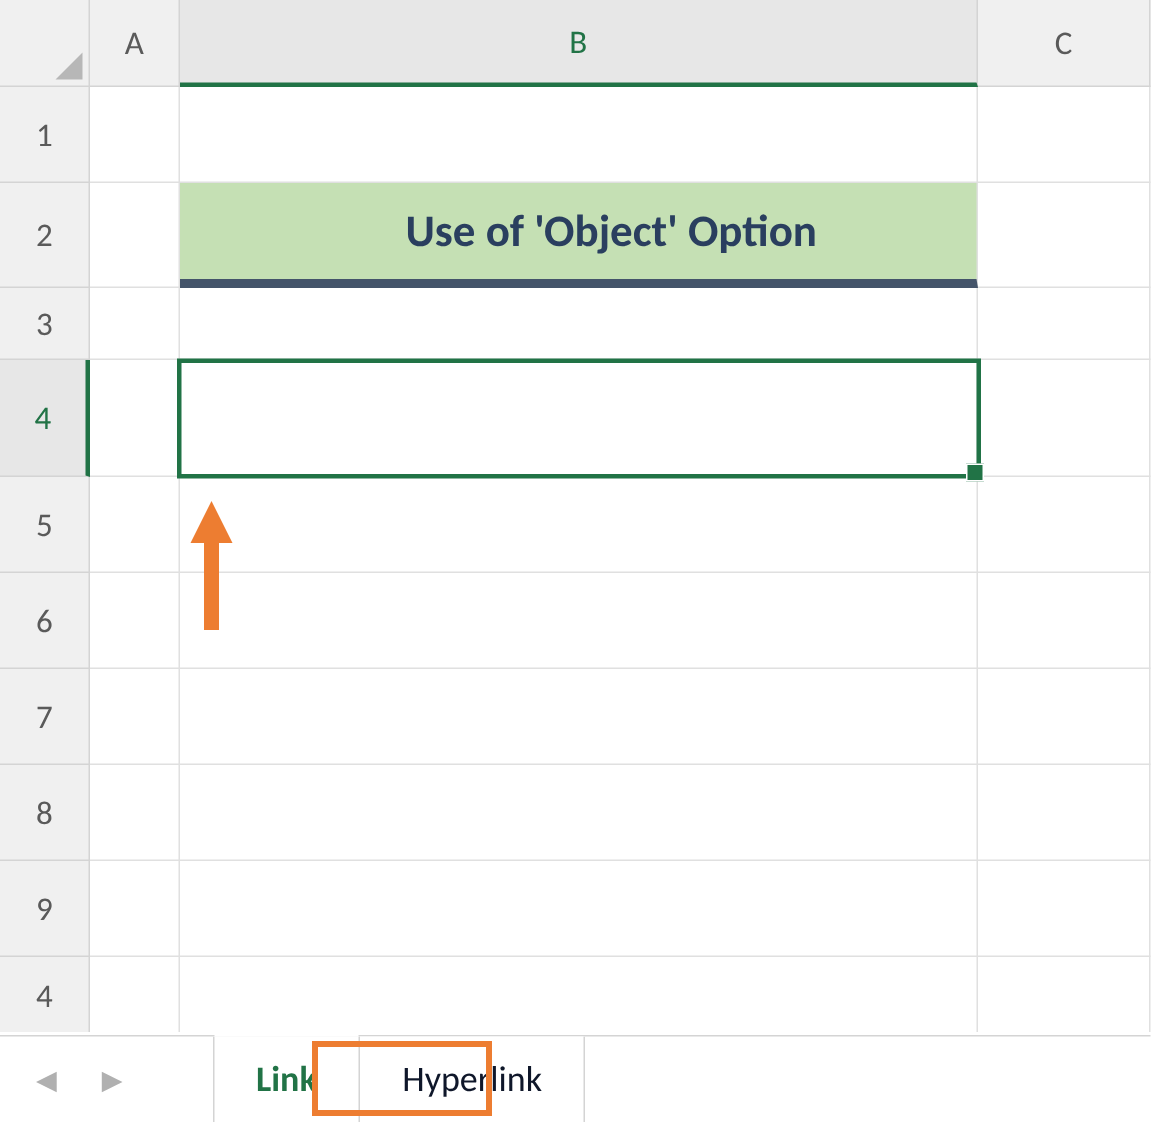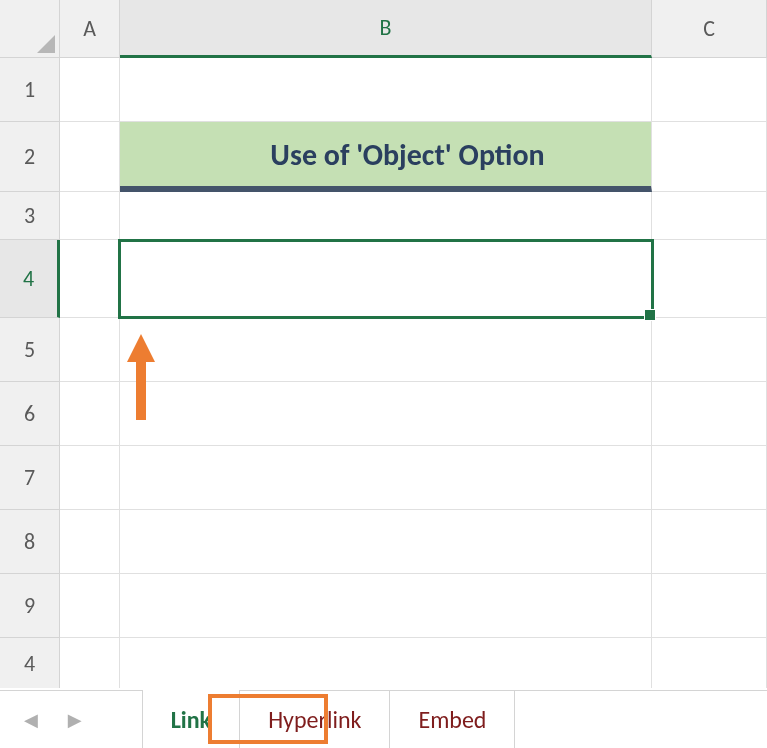--- a/index.html
+++ b/index.html
@@ -232,21 +232,21 @@
       display: flex;
       align-items: stretch;
       height: 100%;
       padding-left: 36px;
     }
     .tab {
       padding: 0 28px;
       display: flex;
       align-items: center;
       font-size: 24px;
-      color: #7f1d1d;
+      color: #0f172a;
       border-right: 1px solid #d4d4d4;
       cursor: pointer;
       position: relative;
       background: #fff;
     }
     .tab:first-child { border-left: 1px solid #d4d4d4; }
     .tab.active {
       color: #217346;
       font-weight: bold;
       border-bottom: none;
@@ -366,17 +366,16 @@
 </div>
 
 <div class="tab-bar">
   <div class="nav-arrows">
     <span class="nav-arrow">◀</span>
     <span class="nav-arrow">▶</span>
   </div>
   <div class="tabs">
     <div class="tab active">Link</div>
     <div class="tab">Hyperlink</div>
-    <div class="tab">Embed</div>
   </div>
 </div>
 
 <div class="highlight-box"></div>
 
 </body></html>

